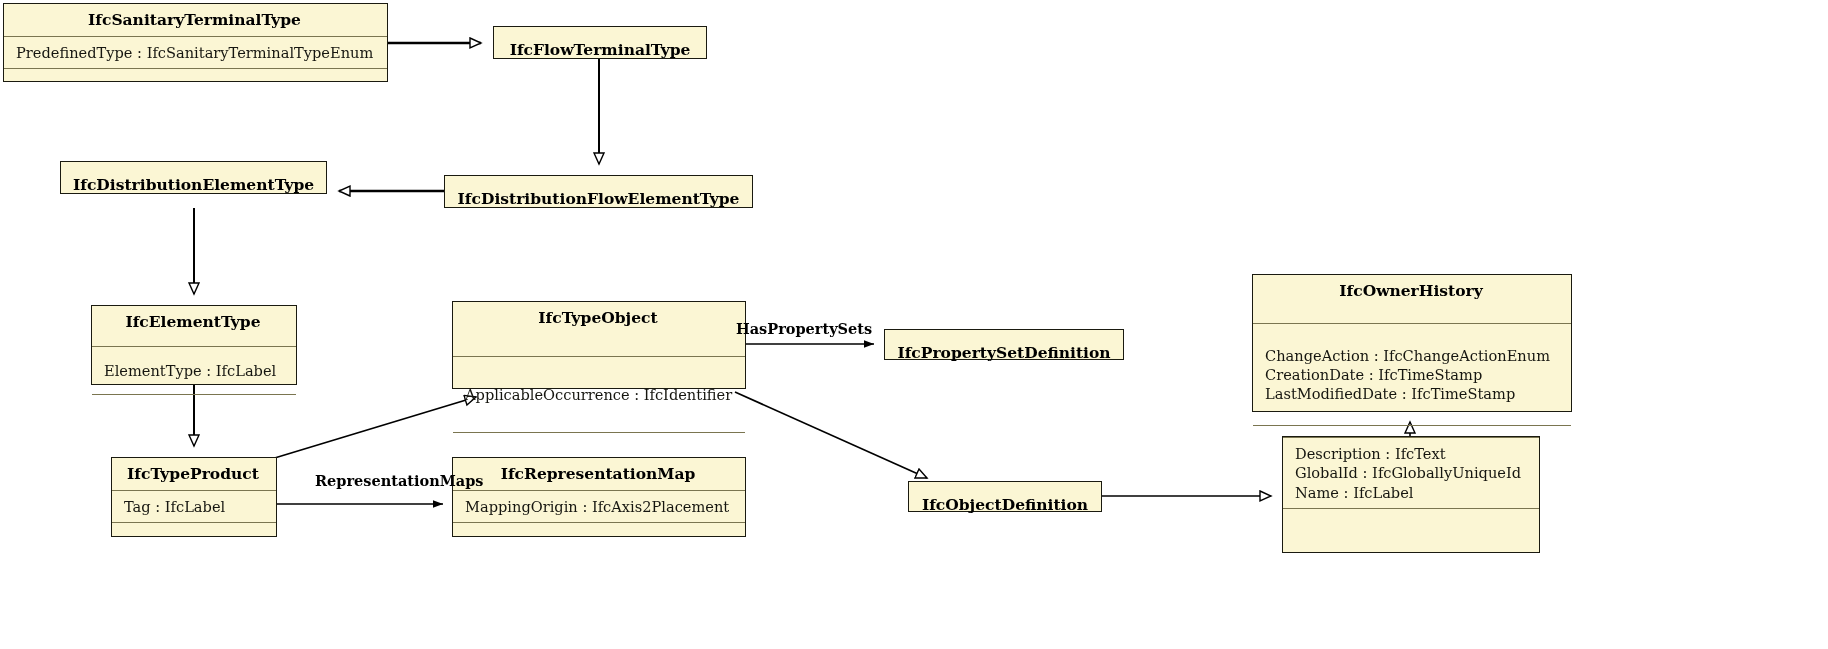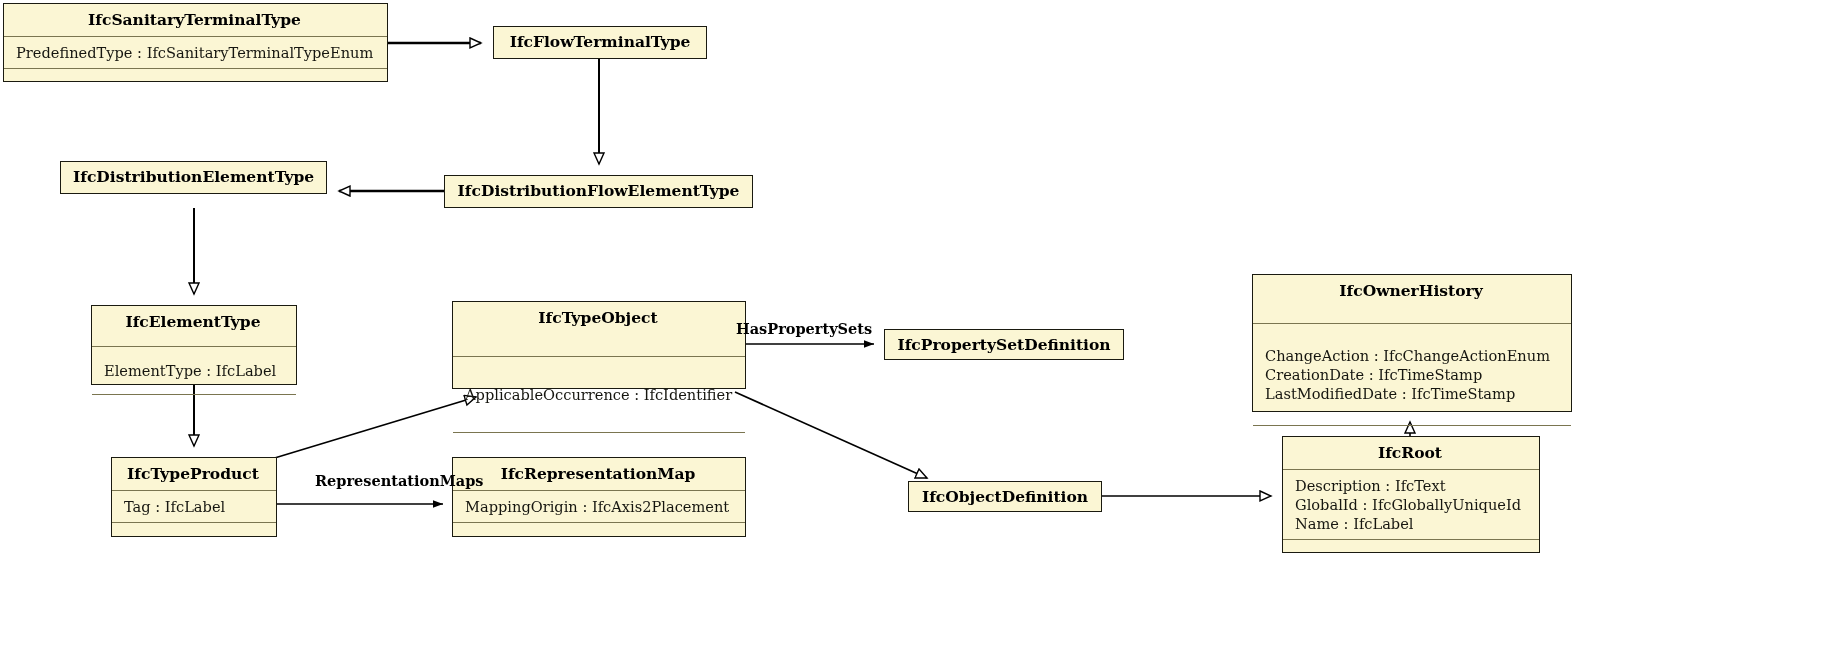--- a/index.html
+++ b/index.html
@@ -53,20 +53,21 @@
     font-size:14.6px;
     line-height:1.2;
     text-align:center;
     color:#161610;
     white-space:nowrap;
   }
   .uml-ops.empty{min-height:17px;}
   
   .uml-class.title-only .uml-name{
     padding:7px 12px;
+    margin-top:8px;
   }
   
   #edges{
     position:absolute;
     left:0;top:0;
     width:1828px;height:649px;
     z-index:2;
     pointer-events:none;
   }
   .edge-label{
@@ -189,21 +190,20 @@
           <div>ChangeAction : IfcChangeActionEnum</div>
           <div>CreationDate : IfcTimeStamp</div>
           <div>LastModifiedDate : IfcTimeStamp</div>
         </div>
         <div class="uml-sep"></div>
         <div class="uml-ops">
           <div>OwnerHistory</div>
         </div>
       </div>
       <div class="uml-class" style="left: 1282px; top: 436px; width: 258px; height: 117px;">
-        <div class="uml-name">IfcRoot</div>
         <div class="uml-sep"></div>
         <div class="uml-attrs">
           <div>Description : IfcText</div>
           <div>GlobalId : IfcGloballyUniqueId</div>
           <div>Name : IfcLabel</div>
         </div>
         <div class="uml-sep"></div>
         <div class="uml-ops empty"></div>
       </div>
       <div class="uml-class" style="left: 111px; top: 457px; width: 166px; height: 80px;">

